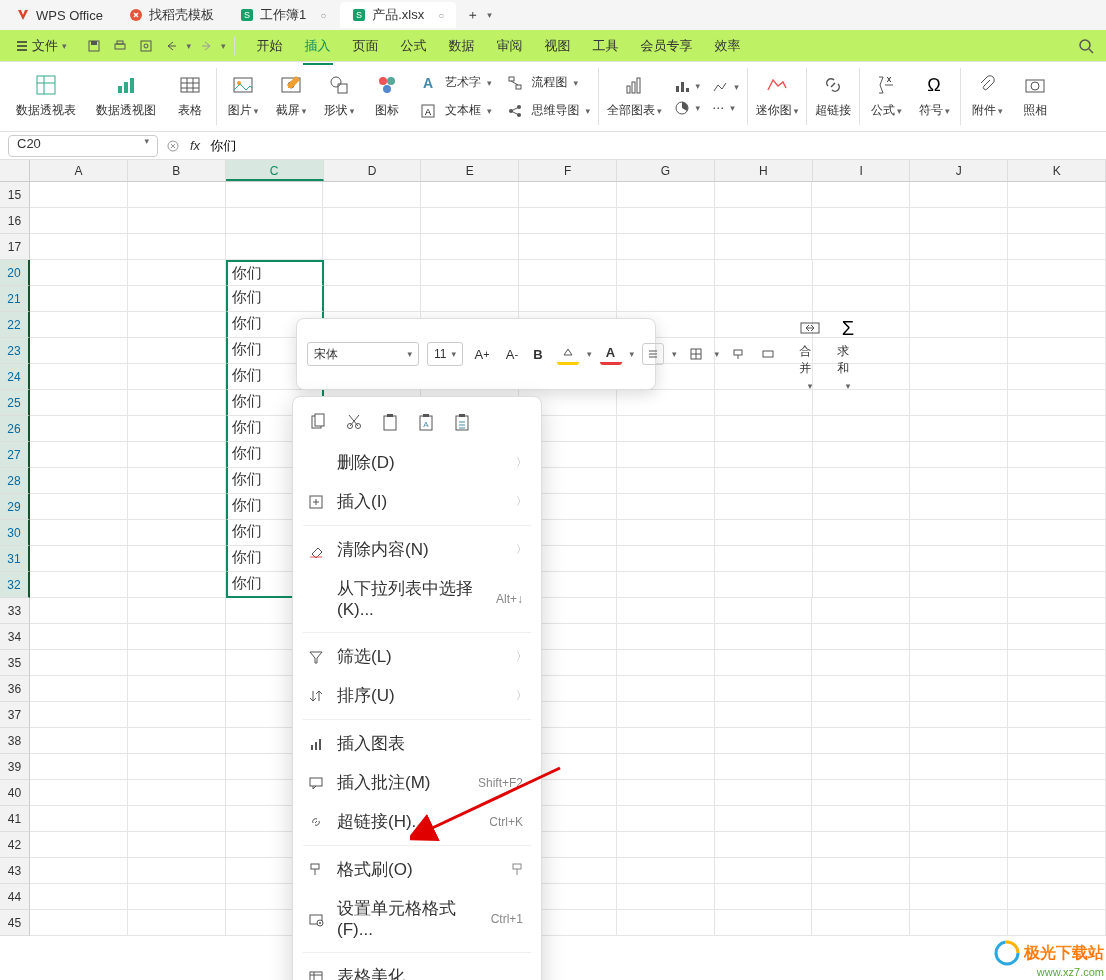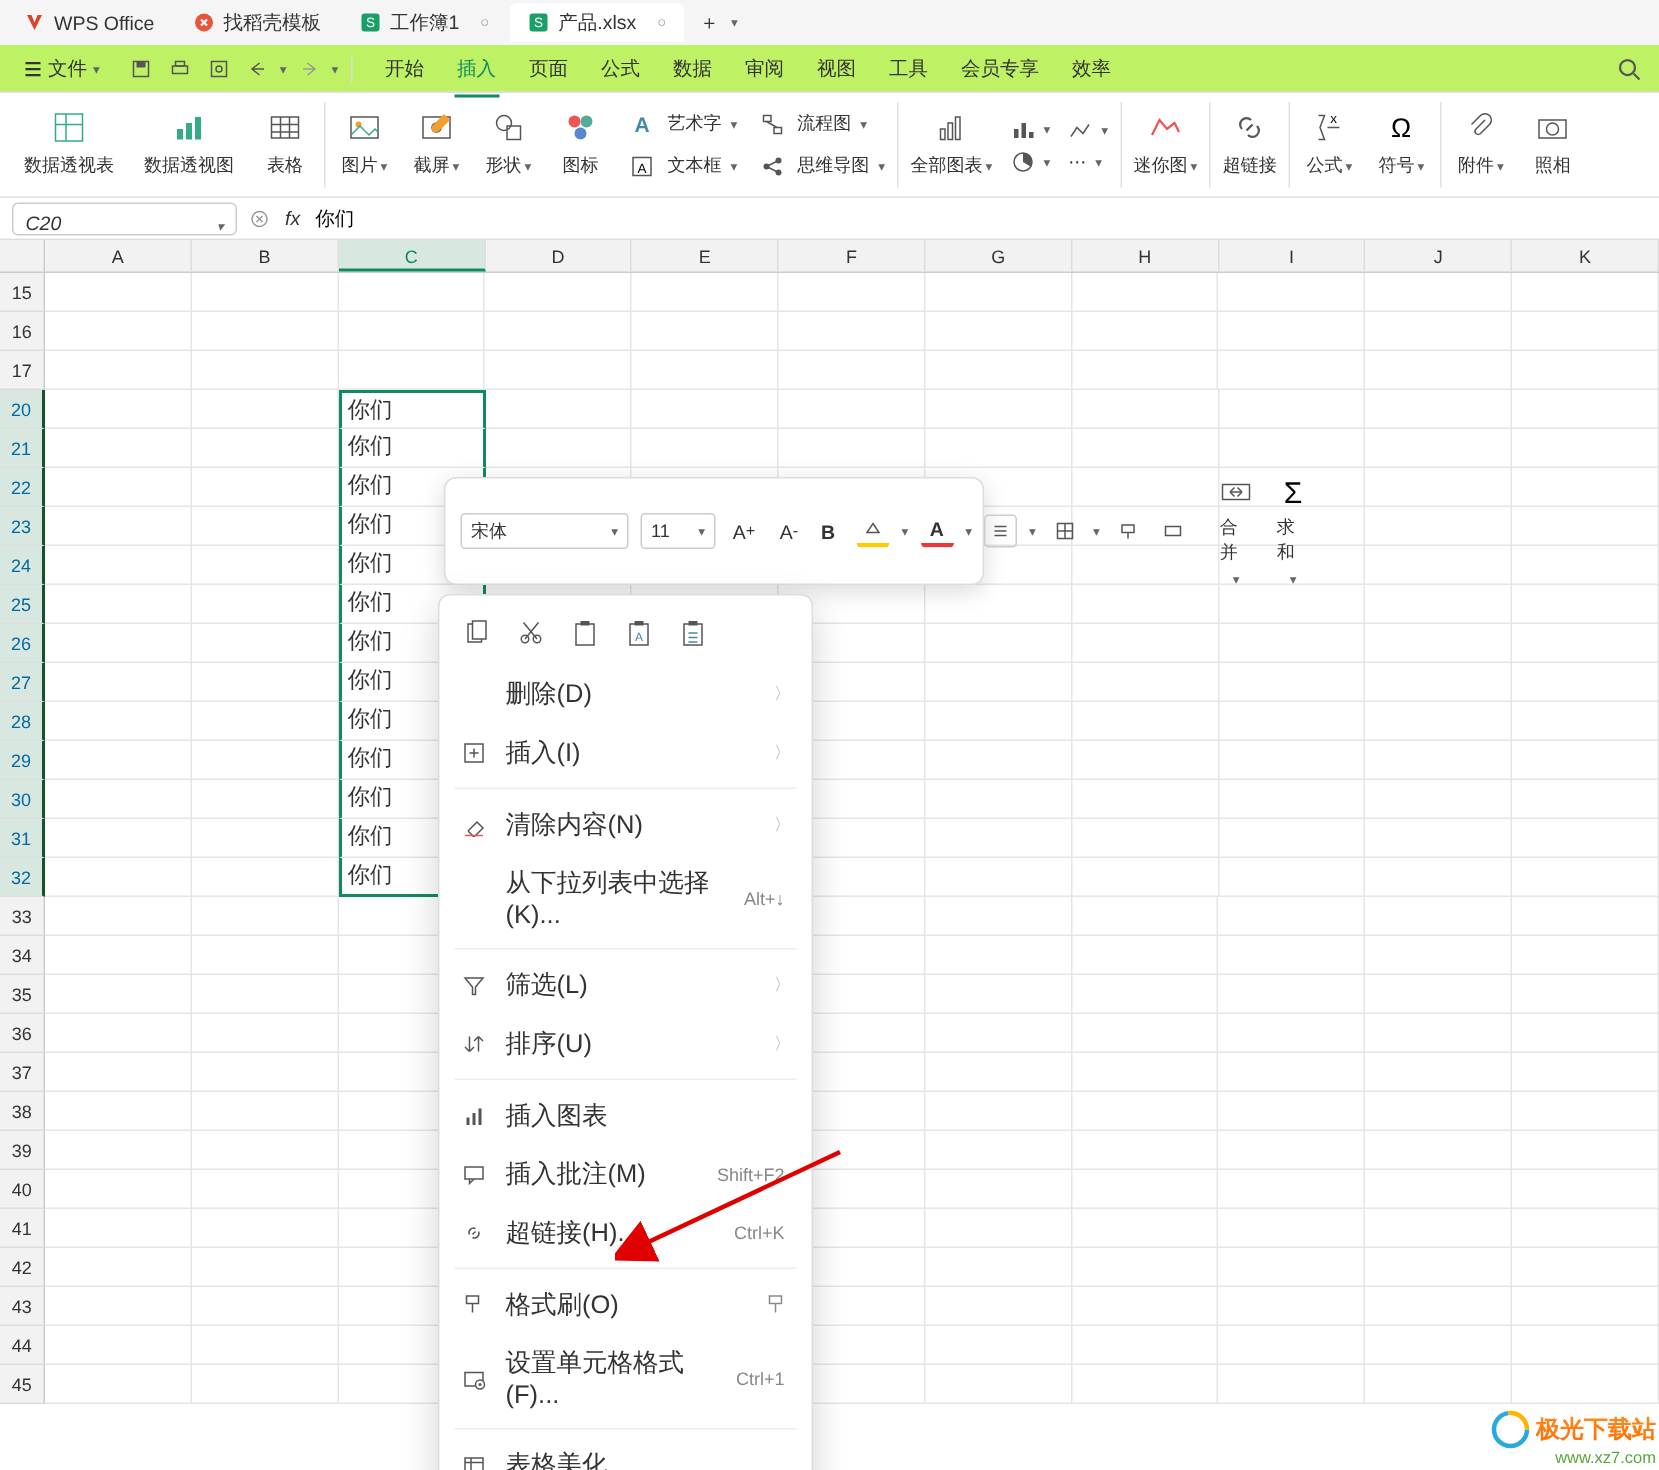--- a/index.html
+++ b/index.html
@@ -30,21 +30,21 @@
 .ribbon-group { display: flex; flex-direction: column; align-items: center; justify-content: center; padding: 0 10px; gap: 6px; min-width: 48px;}
 .ribbon-single { display: flex; flex-direction: column; align-items: center; justify-content: center; padding: 0 6px; gap: 6px; min-width: 48px;}
 .ribbon-label { font-size: 12px; color: #333; white-space: nowrap; display: flex; align-items: center; gap: 2px;}
 .ribbon-sep { width: 1px; background: #e0e0e0; margin: 6px 2px; }
 .ribbon-stack { display: flex; flex-direction: column; gap: 2px; justify-content: center; padding: 0 4px; }
 .ribbon-item { display: flex; align-items: center; gap: 6px; font-size: 12px; white-space: nowrap; padding: 2px 2px; }
 .ribbon-icon { width: 22px; height: 22px; display: inline-flex; align-items: center; justify-content: center; }
 
 
 .fbar { height: 28px; display: flex; align-items: center; border-bottom: 1px solid #e0e0e0; padding: 2px 8px; gap: 8px; }
-.name-box { width: 150px; height: 22px; border: 1px solid #ccc; border-radius: 4px; display: flex; align-items: flex-end; padding: 0 8px; justify-content: space-between; font-style: italic; }
+.name-box { width: 150px; height: 22px; border: 1px solid #ccc; border-radius: 4px; display: flex; align-items: flex-start; padding: 0 8px; justify-content: space-between; }
 .fx-area { display: flex; align-items: center; gap: 10px; flex: 1; }
 .fx-label { font-style: italic; }
 .cell-input { border: none; outline: none; flex: 1; font-size: 13px; }
 
 
 .grid-area { position: relative; }
 .col-headers { display: flex; height: 22px; background: #f2f2f2; border-bottom: 1px solid #ccc; }
 .corner { width: 32px; border-right: 1px solid #ccc; }
 .col-h { width: 104px; text-align: center; line-height: 22px; border-right: 1px solid #ddd; font-size: 12px; }
 .col-h.sel { background: #d8e8e0; color: #0f8b60; border-bottom: 2px solid #0f8b60; }
@@ -56,21 +56,21 @@
 .sel-range.first .cell.col-c { border-top: 2px solid #0f8b60; }
 .sel-range.last .cell.col-c { border-bottom: 2px solid #0f8b60; }
 
 
 .mini-tb { position: absolute; left: 296px; top: 318px; width: 360px; height: 72px; background: #fff; border: 1px solid #ddd; border-radius: 8px; box-shadow: 0 4px 16px rgba(0,0,0,.15); display: flex; align-items: center; padding: 6px 10px; gap: 8px; }
 .mini-col { display: flex; gap: 4px; }
 .mini-top { display: flex; align-items: center; gap: 8px; }
 .mini-bot { display: flex; align-items: center; gap: 8px; }
 .mini-select { height: 24px; border: 1px solid #ccc; border-radius: 3px; display: flex; align-items: center; padding: 0 6px; gap: 4px; font-size: 12px; }
 .mini-select.font { width: 112px; }
-.mini-select.size { width: 50px; align-items: center; }
+.mini-select.size { width: 36px; align-items: center; }
 .mini-btn { width: 22px; height: 22px; display: flex; align-items: center; justify-content: center; cursor: pointer; border-radius: 3px; }
 .b-underline-yellow { border-bottom: 3px solid #ffcc00; }
 .b-underline-red { border-bottom: 3px solid #e83a3a; }
 .mini-sep { width: 1px; height: 44px; background: #eee; }
 .mini-big { display: flex; flex-direction: column; align-items: center; gap: 4px; font-size: 12px; padding: 0 4px; }
 
 
 .ctx { position: absolute; left: 292px; top: 396px; width: 250px; background: #fff; border: 1px solid #ddd; border-radius: 8px; box-shadow: 0 8px 24px rgba(0,0,0,.18); padding: 6px 0; }
 .ctx-icons { display: flex; gap: 14px; padding: 8px 14px 10px; }
 .ctx-icon { width: 22px; height: 22px; display: flex; align-items: center; justify-content: center; cursor: pointer; }

